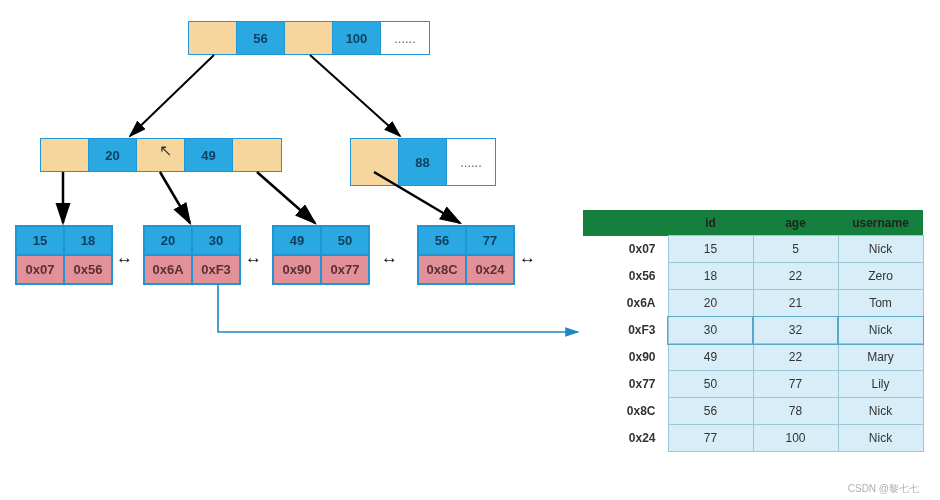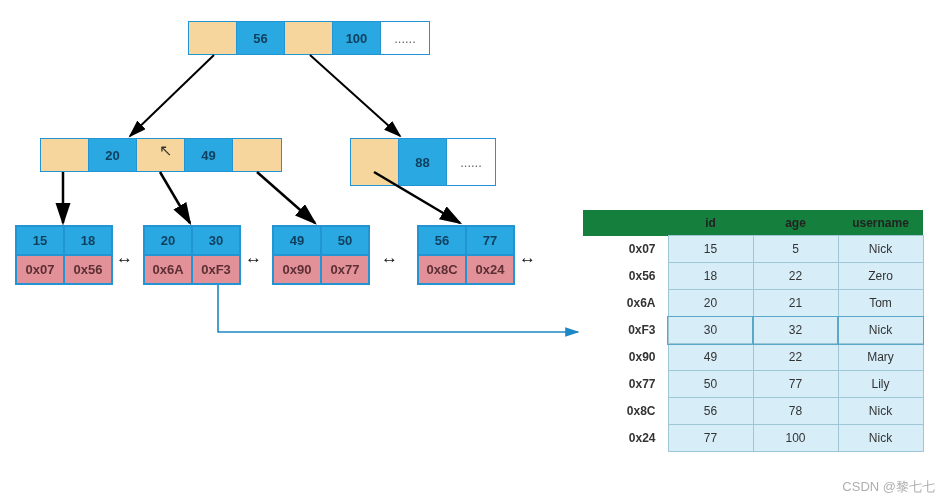--- a/index.html
+++ b/index.html
@@ -68,22 +68,22 @@
   .cursor {
     position: absolute;
     font-size: 16px;
     color: #333;
     left: 159px; top: 141px;
   }
 
   
   .wm {
     position: absolute;
-    right: 5px; bottom: 4px;
-    font-size: 13px;
+    right: 21px; bottom: 4px;
+    font-size: 10px;
     color: rgba(120,120,120,.6);
     font-family: sans-serif;
   }
 
   
   .tbl {
     position: absolute;
     left: 583px; top: 210px;
     border-collapse: collapse;
     font-size: 12px;

